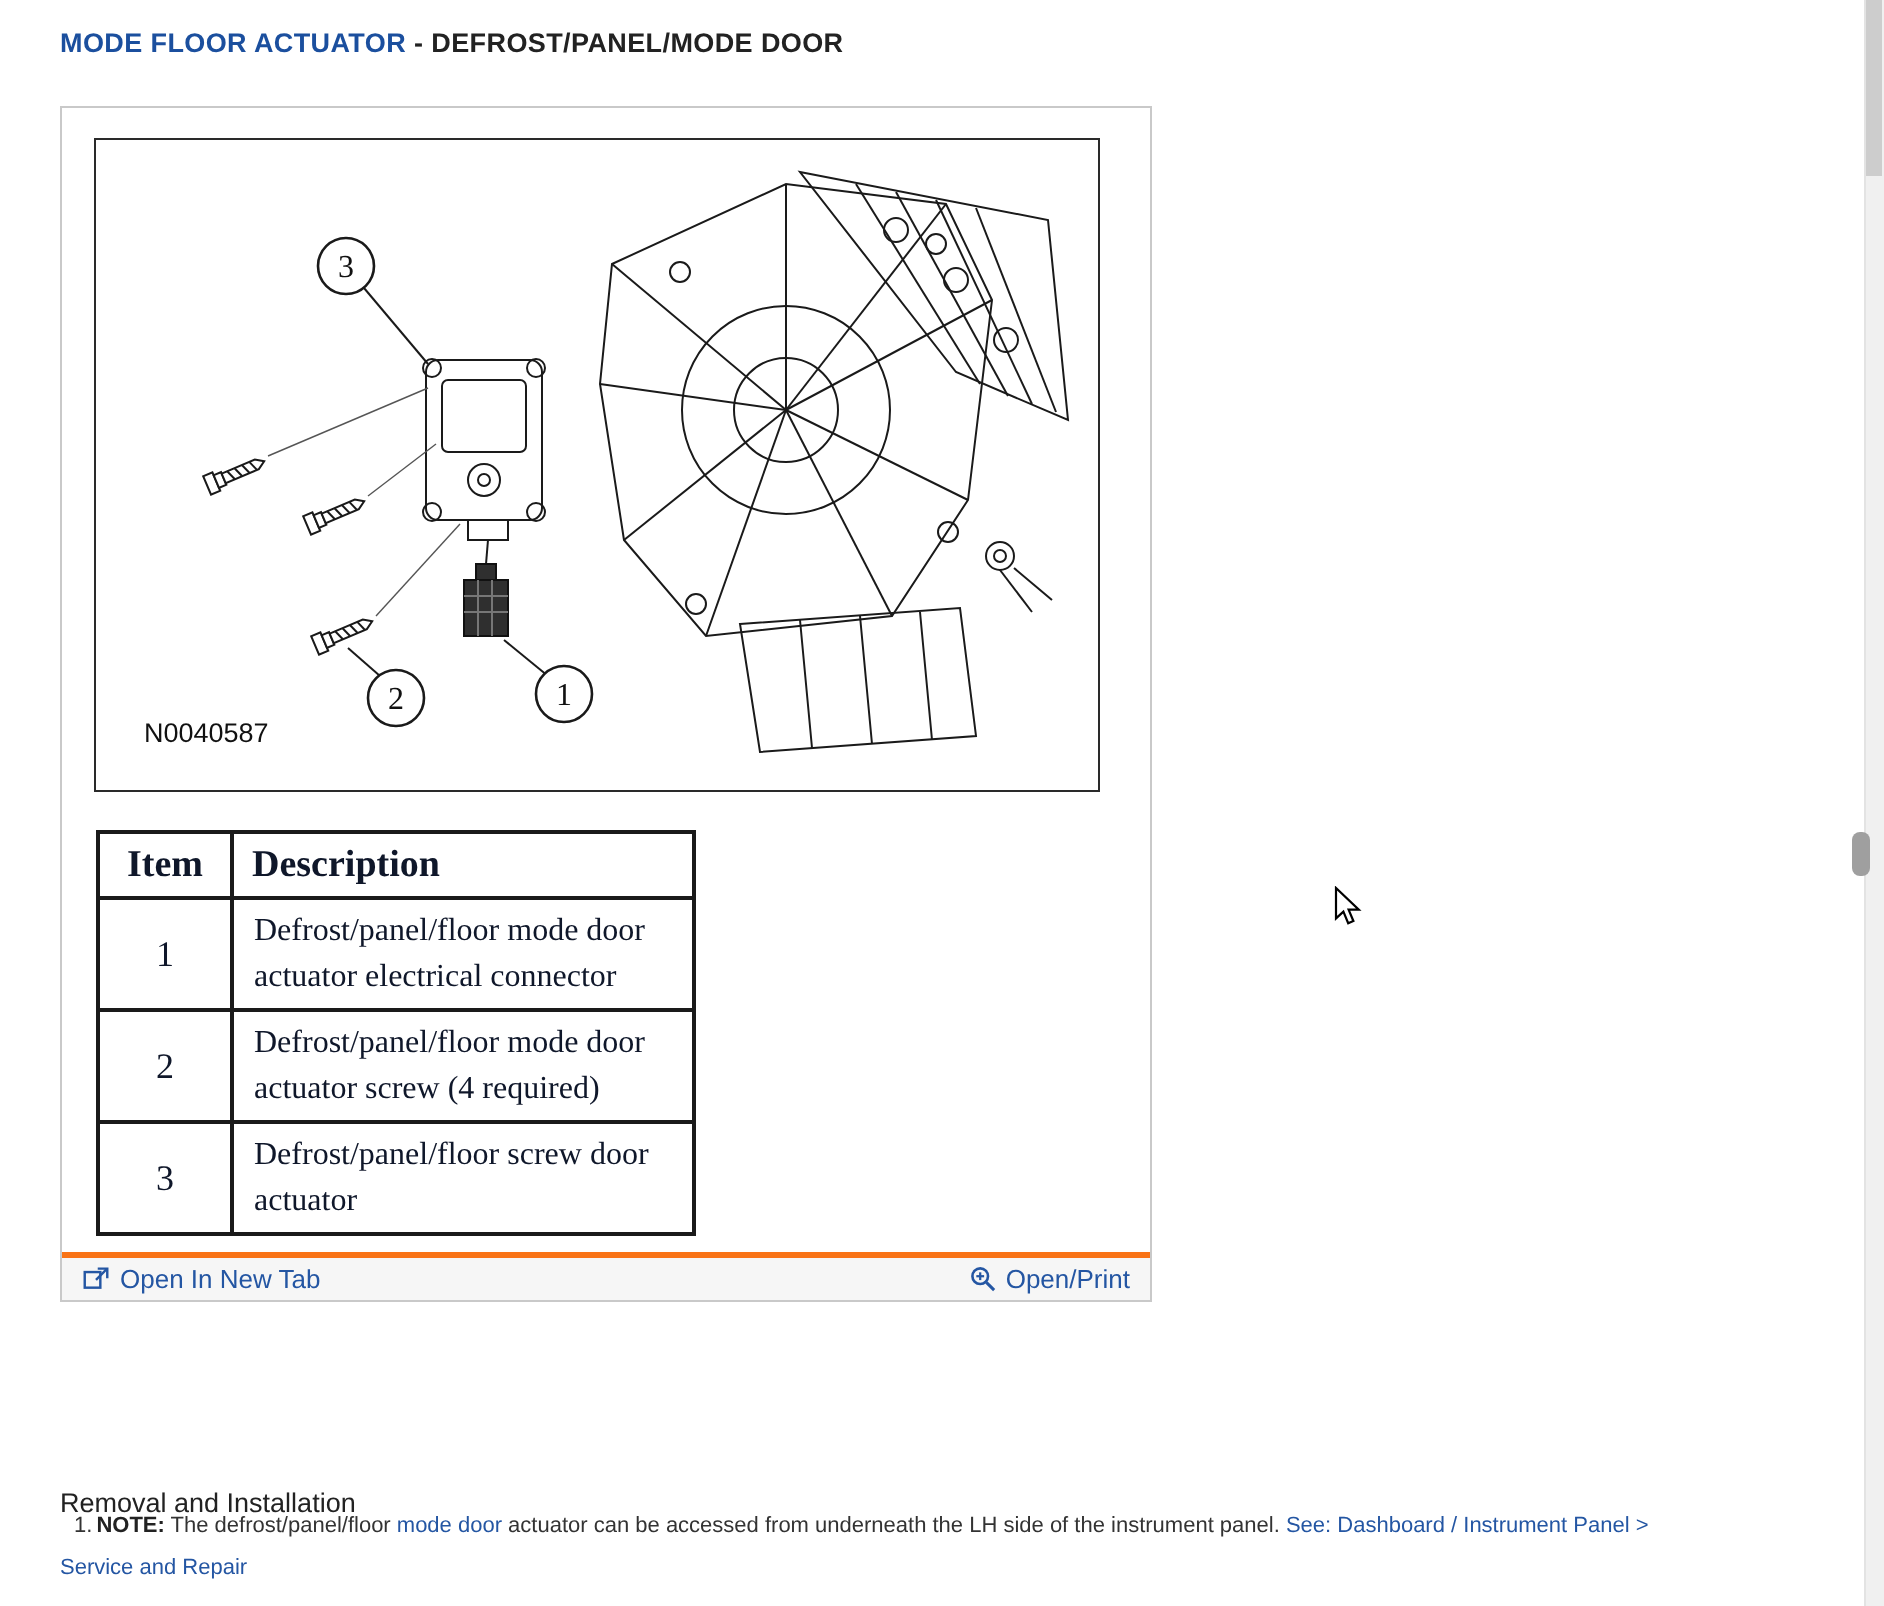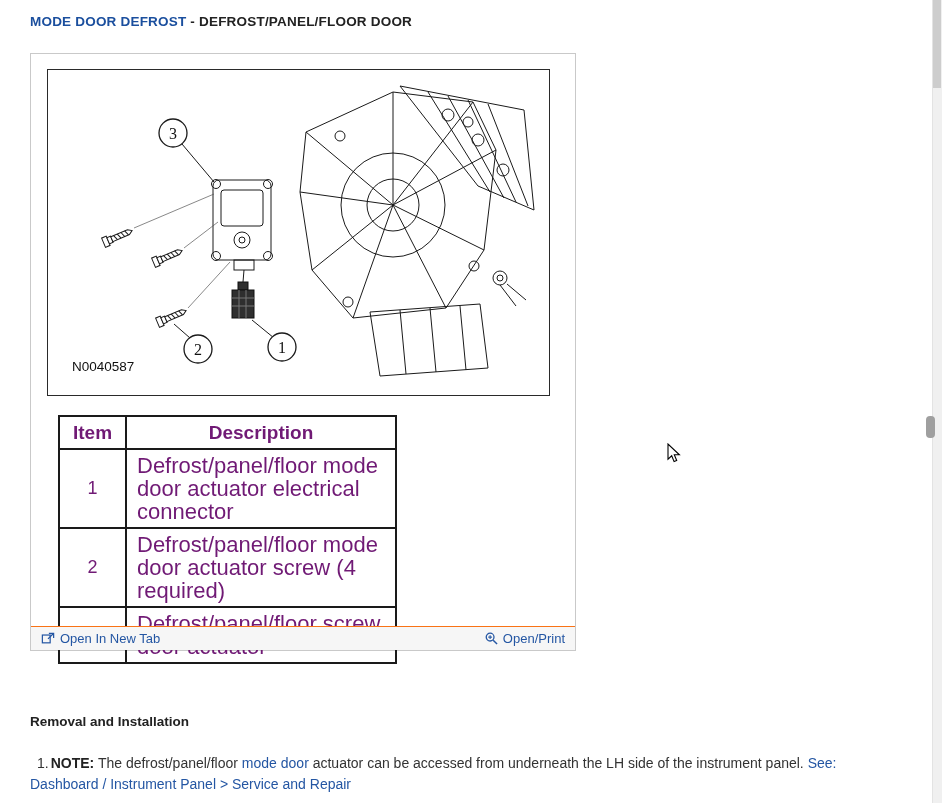--- a/index.html
+++ b/index.html
@@ -9,58 +9,58 @@
   .page-title { position:absolute; left:30px; top:14px; font-size:13.5px; font-weight:bold;
                 color:#222; letter-spacing:.2px; }
   .page-title .blue { color:#1b4f9e; }
 
   .figure-card { position:absolute; left:30px; top:53px; width:546px; height:598px;
                  border:1px solid #c9c9c9; background:#fff; }
 
   .diagram-frame { position:absolute; left:16px; top:15px; width:503px; height:327px;
                    border:1px solid #2a2a2a; background:#fff; }
 
-  .parts-table { position:absolute; left:27px; top:361px; border-collapse:collapse;
-                 font-family:Liberation Sans, sans-serif; color:#701a75; }
+  .parts-table { position:absolute; left:17px; top:361px; border-collapse:collapse;
+                 font-family:Liberation Serif, serif; color:#0f172a; }
   .parts-table th, .parts-table td { border:2px solid #1a1a1a; }
   .parts-table th { font-size:19px; font-weight:bold; height:33px; padding:2px 9px; }
   .parts-table th.item-col { width:67px; text-align:center; }
-  .parts-table th.desc-col { width:270px; text-align:center; }
+  .parts-table th.desc-col { width:231px; text-align:left; }
   .parts-table td.item-cell { text-align:center; font-size:18px; height:54px; }
-  .parts-table td.desc-cell { font-size:22px; line-height:23px; padding:4px 10px;margin-top:36px; }
+  .parts-table td.desc-cell { font-size:16px; line-height:23px; padding:4px 10px;margin-top:36px; }
 
   .card-footer { position:absolute; left:0; right:0; bottom:0; height:24px; background:#f6f6f6;
-                 border-top:1px solid #f97316; display:flex; align-items:center;
+                 border-top:3px solid #f97316; display:flex; align-items:center;
                  justify-content:space-between; padding:0 10px; font-size:13px; }
   .footer-link { color:#2456a3; display:flex; align-items:center; gap:5px; cursor:pointer;
                  text-decoration:none; }
   .footer-link svg { display:block; }
 
-  .section-heading { position:absolute; left:30px; top:714px; font-size:13.5px;
-                     font-weight:bold; color:#222; }
-
-  .note-para { position:absolute; left:30px; top:753px; width:830px; font-size:14px;
+  .section-heading { position:absolute; left:30px; top:744px; font-size:13.5px;
+                     font-weight:normal; color:#222; }
+
+  .note-para { position:absolute; left:30px; top:753px; width:830px; font-size:11px;
                line-height:21px; color:#333; }
   .note-para .marker { padding-left:7px; padding-right:2px; }
   .note-para .note-label { font-weight:bold; color:#222; }
   .note-para .link { color:#2456a3; cursor:pointer; }
 
   .scrollbar-track { position:absolute; right:0; top:0; width:10px; height:803px;
                      background:#f0f0f0; border-left:1px solid #e3e3e3; }
   .scrollbar-thumb-top { position:absolute; right:1px; top:0; width:8px; height:88px;
                          background:#cdcdcd; }
   .inner-scroll-thumb { position:absolute; left:926px; top:416px; width:9px; height:22px;
                         background:#9f9f9f; border-radius:4px; }
 
   .mouse-cursor { position:absolute; left:667px; top:443px; }
 </style>
 </head>
 <body>
 
-<div class="page-title"><span class="blue">MODE DOOR DEFROST</span><span> - DEFROST/PANEL/FLOOR DOOR</span></div>
+<div class="page-title"><span class="blue">MODE FLOOR ACTUATOR</span><span> - DEFROST/PANEL/MODE DOOR</span></div>
 
 <div class="figure-card">
 
   <div class="diagram-frame">
     <svg viewBox="0 0 501 325" width="501" height="325">
       <defs>
         <g id="screw" stroke="#1a1a1a" fill="#fff" stroke-width="1">
           <path d="M-7,-5 L-2,-5 L-2,5 L-7,5 Z"></path>
           <path d="M-2,-3.4 L2,-3.4 L2,3.4 L-2,3.4 Z"></path>
           <path d="M2,-2.6 L20,-2.6 L24,0 L20,2.6 L2,2.6 Z"></path>

